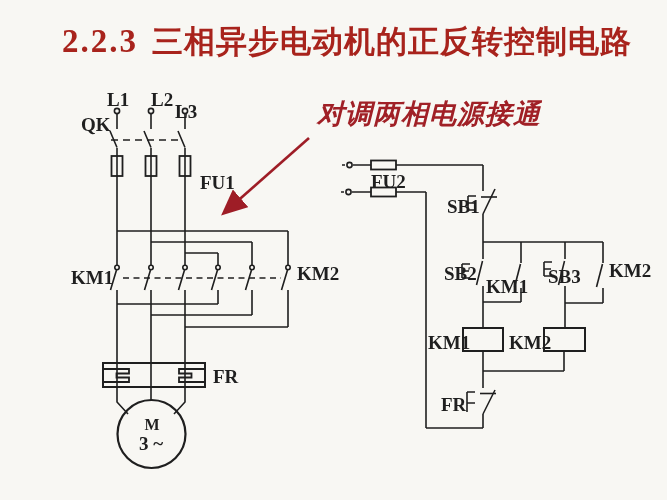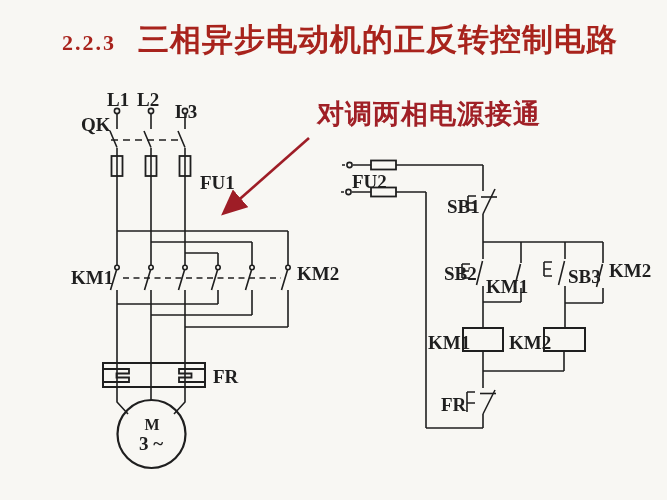--- a/index.html
+++ b/index.html
@@ -7,25 +7,25 @@
     position:relative;width:667px;height:500px;margin:0 auto;
     background:var(--background,#f8f7f3);
     font-family:"Liberation Serif", serif;
     overflow:hidden;
   }
   .title{
     position:absolute;left:62px;top:24px;line-height:1.05;
     color:var(--title-red,#a8231c);font-weight:bold;font-size:31px;
     letter-spacing:1px;white-space:nowrap;
   }
-  .title .num{font-size:22px;letter-spacing:2px;margin-right:22px;}
+  .title .num{font-size:33px;letter-spacing:2px;margin-right:14px;}
   .callout{
     position:absolute;left:317px;top:100px;
     color:var(--annotation-red,#a02026);font-weight:bold;font-size:27px;
-    letter-spacing:1px;white-space:nowrap;line-height:1.05;
+    letter-spacing:1px;white-space:nowrap;line-height:1.05;font-style:italic;
   }
   .lbl{
     position:absolute;color:var(--line-color,#1f1f1f);
     font-size:19px;font-weight:700;white-space:nowrap;line-height:1;
   }
   .lbl.center{transform:translateX(-50%);}
   .lbl.big{font-size:16px;}
   svg.circuit{position:absolute;left:0;top:0;}
   .wire{fill:none;stroke:var(--line-color,#1f1f1f);stroke-width:1.6;}
   .wire.w18{stroke-width:1.8;}
@@ -200,33 +200,33 @@
         <path class="wire" d="M483,414 V428 M483,428 H426"></path>
       </g>
     </g>
 
     <g>
       <line class="redline" x1="309" y1="138" x2="225" y2="212" marker-end="url(#ah)"></line>
     </g>
   </svg>
 
   <div class="lbl" style="left:107px;top:90px">L1</div>
-  <div class="lbl" style="left:137px;top:90px">L2</div>
+  <div class="lbl" style="left:151px;top:90px">L2</div>
   <div class="lbl" style="left:175px;top:102px">L3</div>
   <div class="lbl" style="left:81px;top:115px">QK</div>
   <div class="lbl" style="left:200px;top:173px">FU1</div>
   <div class="lbl" style="left:71px;top:268px">KM1</div>
   <div class="lbl" style="left:297px;top:264px">KM2</div>
   <div class="lbl" style="left:213px;top:367px">FR</div>
   <div class="lbl big center" style="left:152px;top:417px">M</div>
   <div class="lbl center" style="left:151px;top:434px">3 ~</div>
 
-  <div class="lbl" style="left:352px;top:172px">FU2</div>
+  <div class="lbl" style="left:371px;top:172px">FU2</div>
   <div class="lbl" style="left:447px;top:197px">SB1</div>
   <div class="lbl" style="left:444px;top:264px">SB2</div>
   <div class="lbl" style="left:486px;top:277px">KM1</div>
-  <div class="lbl" style="left:568px;top:267px">SB3</div>
+  <div class="lbl" style="left:548px;top:267px">SB3</div>
   <div class="lbl" style="left:609px;top:261px">KM2</div>
   <div class="lbl" style="left:428px;top:333px">KM1</div>
   <div class="lbl" style="left:509px;top:333px">KM2</div>
   <div class="lbl" style="left:441px;top:395px">FR</div>
 
 </div>
 
 </body></html>

